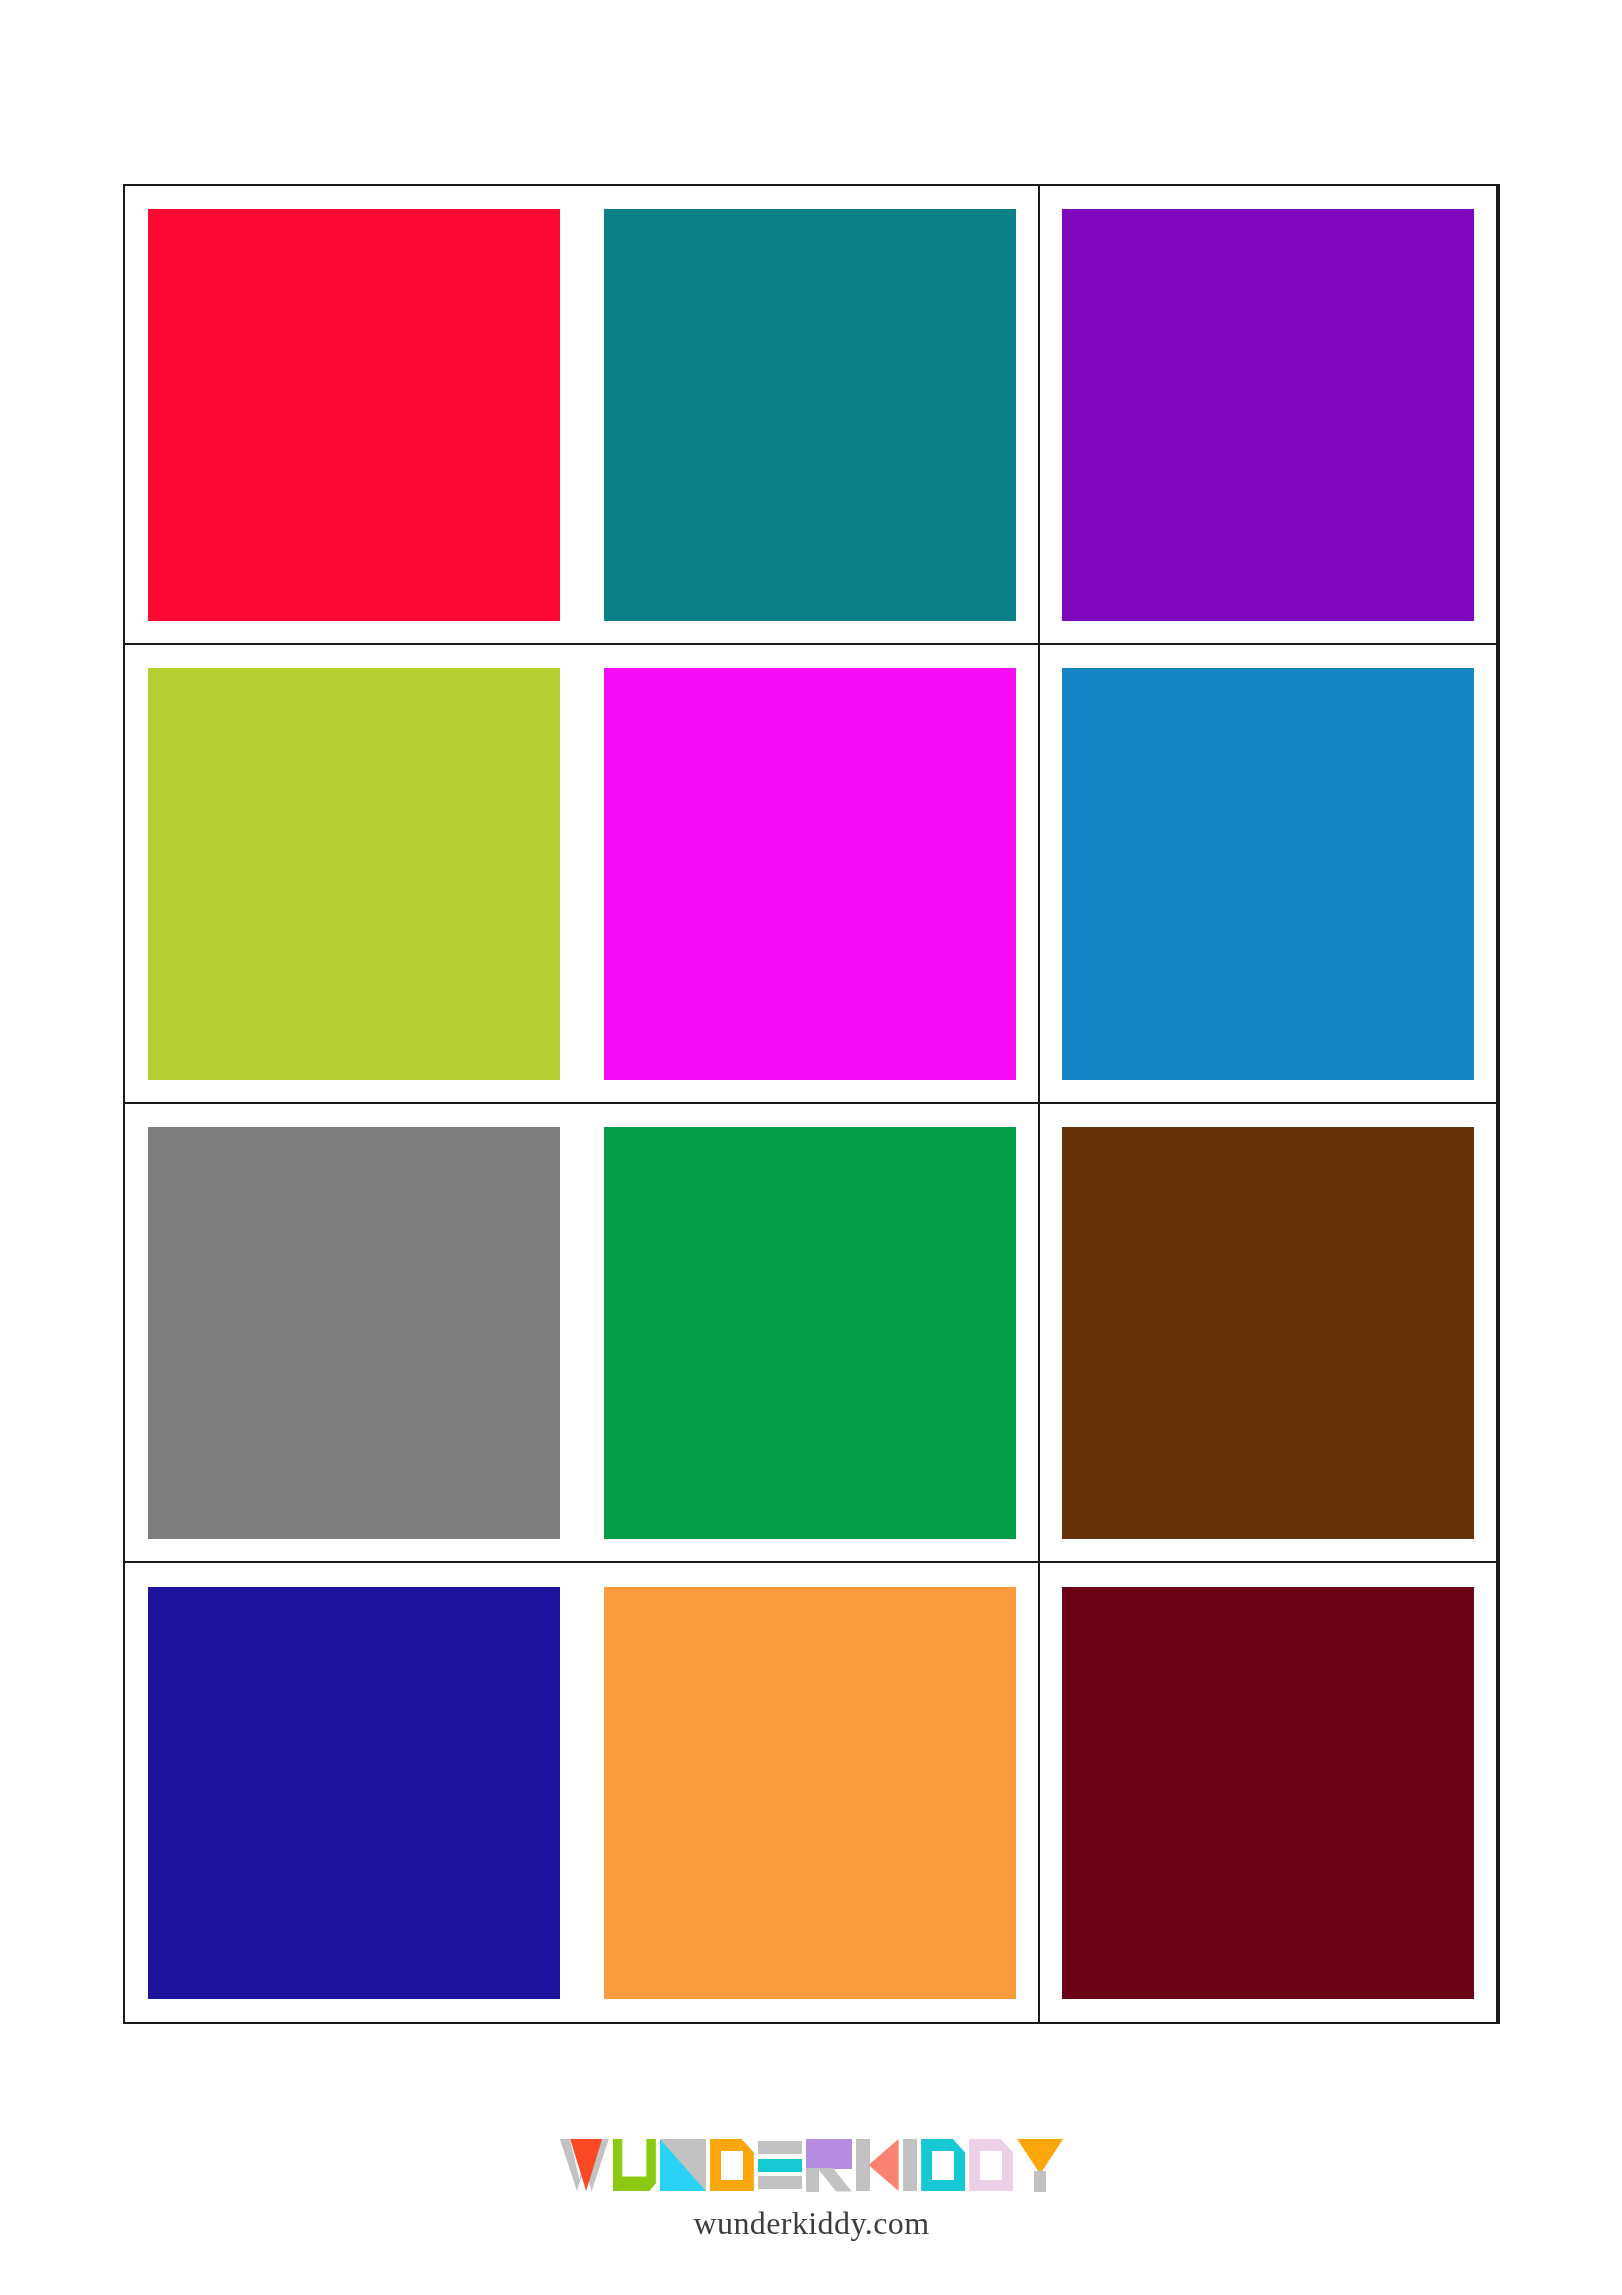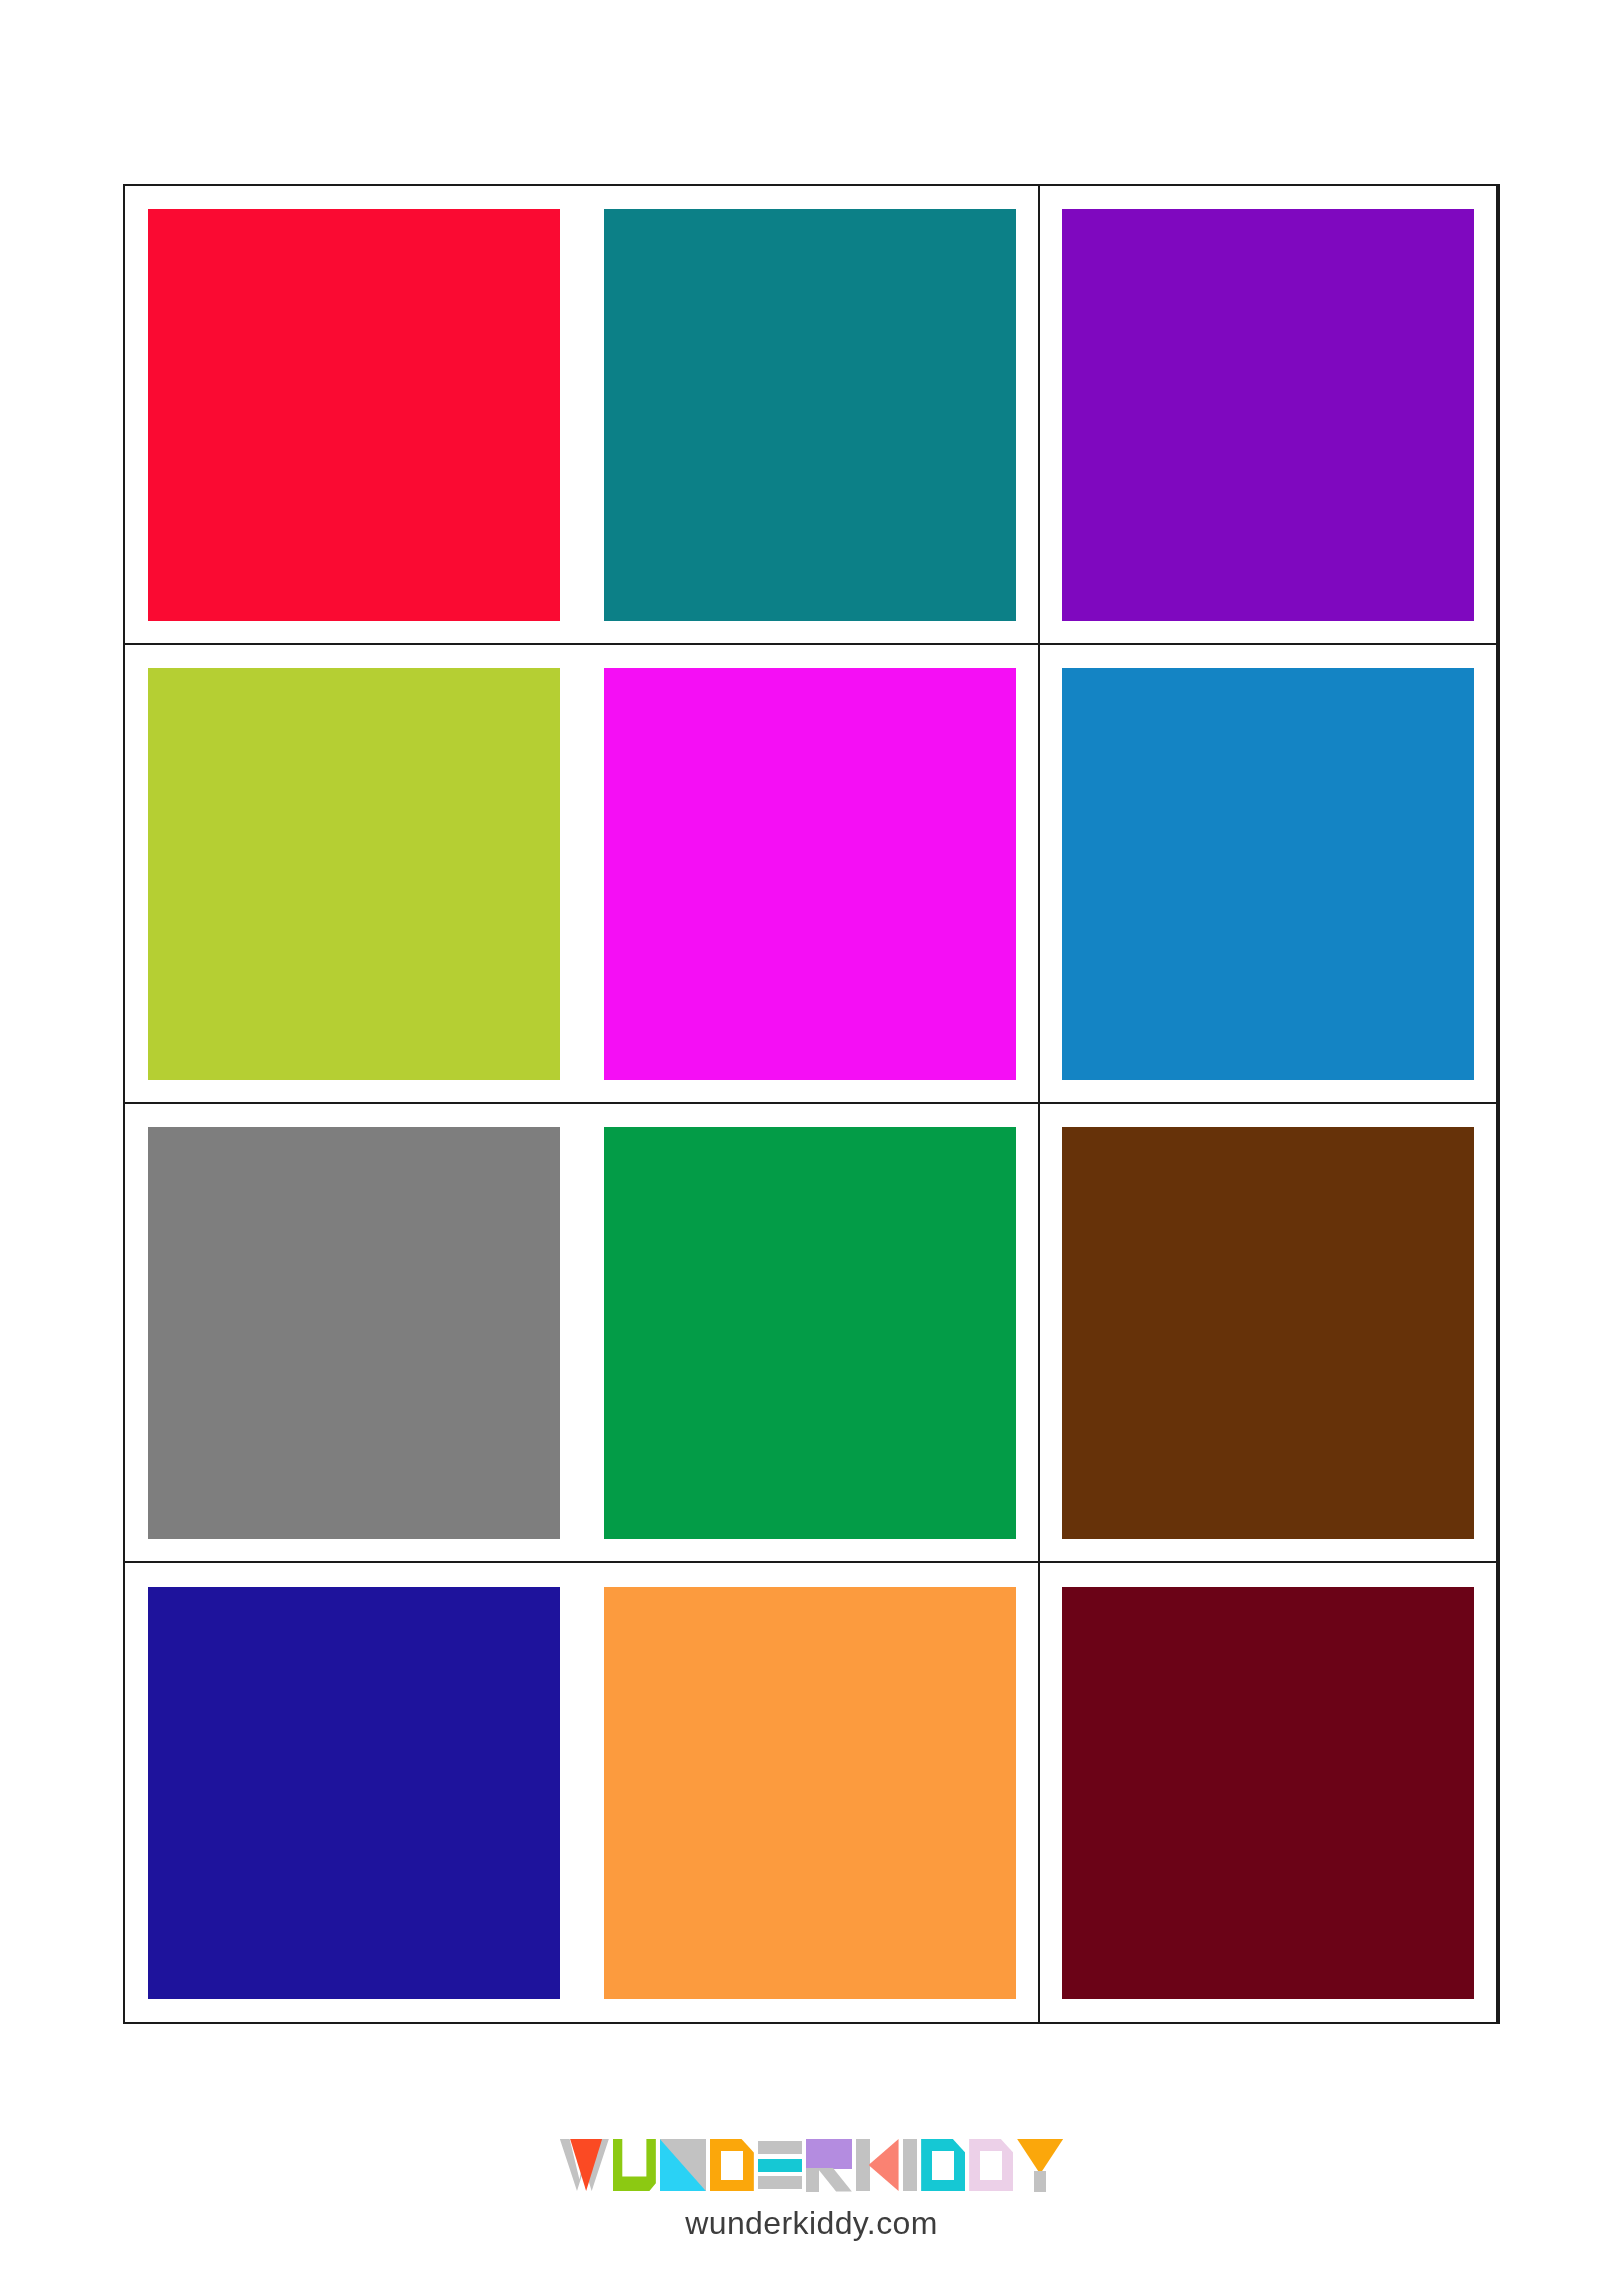--- a/index.html
+++ b/index.html
@@ -200,21 +200,21 @@
     background: #fba70b;
     clip-path: polygon(0% 0%, 100% 0%, 50% 100%);
   }
   .ll-y .stem {
     position: absolute; left: 16.6px; top: 32px; width: 12.7px; height: 20.6px;
     background: #c2c2c2;
   }
 
   #site-url {
     margin-top: 11px;
-    font-family: Liberation Sans, sans-serif;
+    font-family: Liberation Serif, serif;
     font-size: 32px;
     color: #3d3d3d;
     letter-spacing: 0.4px;
   }
 </style>
 </head>
 <body>
 
 <div id="card-grid">
     <div class="grid-cell row-0 col-0">

